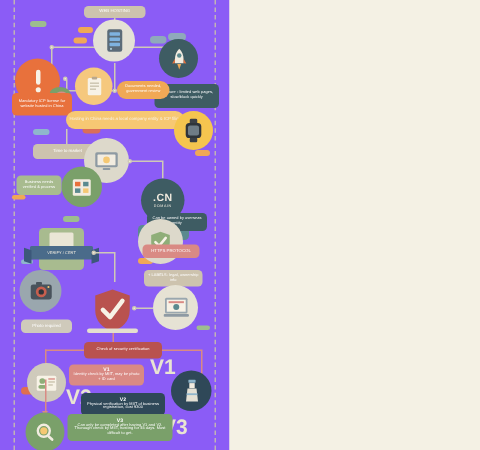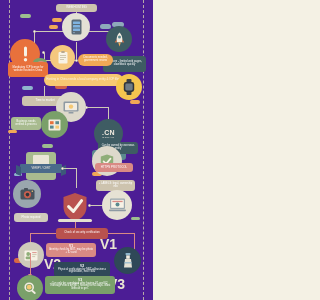--- a/index.html
+++ b/index.html
@@ -2,21 +2,21 @@
 <html><head>
 <meta charset="utf-8">
 <style>
   html,body{margin:0;padding:0;}
   body{
     width:153px;height:300px;overflow:hidden;
     background:#f4f1e4;
     font-family:"Liberation Sans", sans-serif;
     position:relative;
   }
-  #stage{position:relative;width:153px;height:300px;overflow:hidden;background:#4c1d95;}
+  #stage{position:relative;width:153px;height:300px;overflow:hidden;background:#8b5cf6;}
 
   
   .rail{position:absolute;top:0;bottom:0;width:0;border-left:1px dashed #c9c2ab;opacity:.85;}
   .rail.l{left:9px;} .rail.r{right:9px;}
 
   
   .n{position:absolute;box-sizing:border-box;}
 
   
   .circ{border-radius:50%;display:flex;align-items:center;justify-content:center;}

